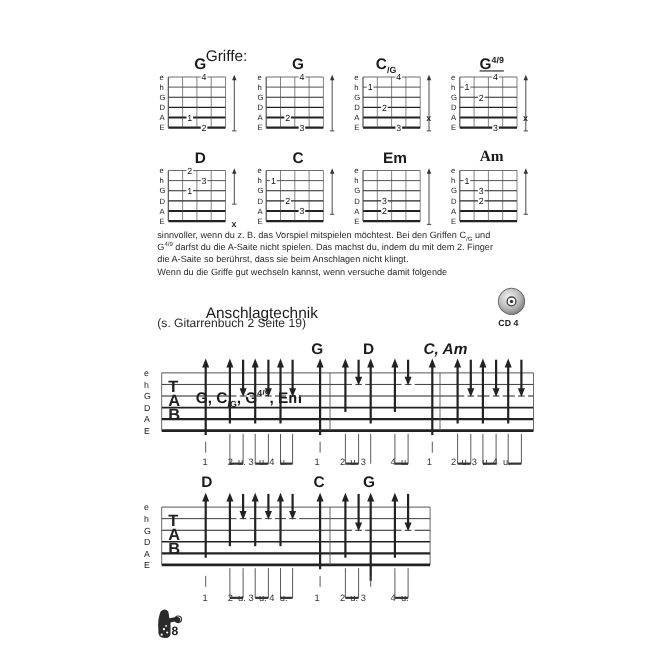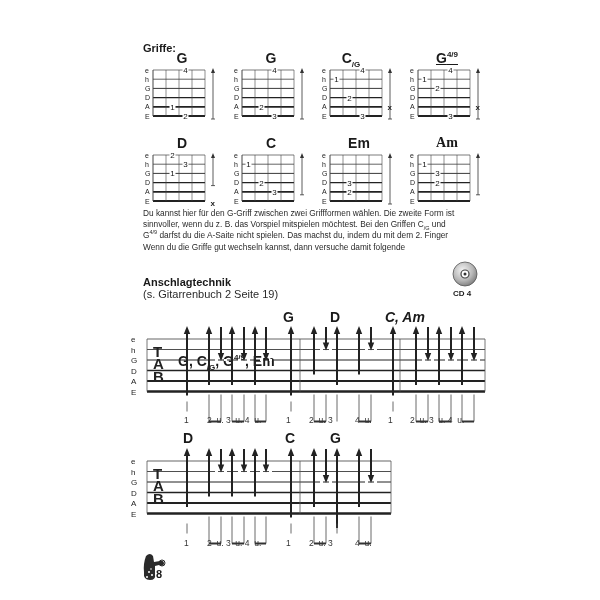--- a/index.html
+++ b/index.html
@@ -1,19 +1,19 @@
 <!DOCTYPE html>
 <html><head>
 <meta charset="utf-8">
 <style>
   html, body { margin: 0; padding: 0; background: #ffffff; }
   body { width: 600px; height: 600px; position: relative; overflow: hidden;
          font-family: "Liberation Sans", sans-serif; color: #1a1a1a; }
   .abs { position: absolute; }
-  .section-label { font-size: 11px; font-weight: bold; }
+  .section-label { font-size: 14px; font-weight: normal; margin-left: 44px; }
   .chord-name { font-size: 14px; font-weight: bold; text-align: center; width: 70px; }
   .chord-name sup { font-size: 8px; font-weight: bold; }
   .chord-name sub { font-size: 8px; font-weight: bold; }
   .body-text { font-size: 8.3px; line-height: 11.2px; width: 330px; text-align: justify; color: #2a2a2a; }
   .body-text sub, .body-text sup { font-size: 5.5px; line-height: 0; }
   .subtitle { font-size: 11px; color: #2a2a2a; }
   .cd-label { font-size: 8px; font-weight: bold; }
   .staff-label { font-size: 14px; font-weight: bold; }
   .staff-label sub, .staff-label sup { font-size: 8px; }
   .count-row { font-size: 8.5px; color: #333; }
@@ -259,24 +259,24 @@
       <text x="29.5" y="25.4" font-size="8" text-anchor="middle" font-family="Liberation Sans, sans-serif" fill="#111">3</text>
       <rect x="26.5" y="27.599999999999998" width="6" height="8" fill="#fff"></rect>
       <text x="29.5" y="34.599999999999994" font-size="8" text-anchor="middle" font-family="Liberation Sans, sans-serif" fill="#111">2</text>
       <line x1="70" x2="70" y1="6" y2="43.8" stroke="#333" stroke-width="0.8"></line>
       <path d="M68,7 L70,2 L72,7 Z" fill="#333"></path>
       <line x1="68" x2="72" y1="43.8" y2="43.8" stroke="#333" stroke-width="0.8"></line>
     </svg>
   </div>
 
 <div class="abs body-text" style="left:143px; top:208px;">
-  <div>Du kannst hier für den G-Griff zwischen zwei Griffformen wählen. Die zweite Form ist</div>
   <div><span>sinnvoller, wenn du z. B. das Vorspiel mitspielen möchtest. Bei den Griffen C</span><sub>/G</sub><span> und</span></div>
   <div><span>G</span><sup>4/9</sup><span> darfst du die A-Saite nicht spielen. Das machst du, indem du mit dem 2. Finger</span></div>
-  <div style="text-align:left">Wenn du die Griffe gut wechseln kannst, dann versuche damit folgende</div>
+  <div style="text-align:left">die A-Saite so berührst, dass sie beim Anschlagen nicht klingt.</div>
+  <div style="text-align:left">Wenn du die Griffe gut wechseln kannst, wenn versuche damit folgende</div>
 </div>
 
 <div class="abs section-label" style="left:143px; top:276px;">Anschlagtechnik</div>
 <div class="abs subtitle" style="left:143px; top:288px;">(s. Gitarrenbuch 2 Seite 19)</div>
 
 <svg class="abs" style="left:452px; top:261px;" width="26" height="26">
   <defs>
     <radialGradient id="cdg" cx="40%" cy="35%" r="70%">
       <stop offset="0" stop-color="#f4f4f4"></stop>
       <stop offset="0.6" stop-color="#b8b8b8"></stop>

